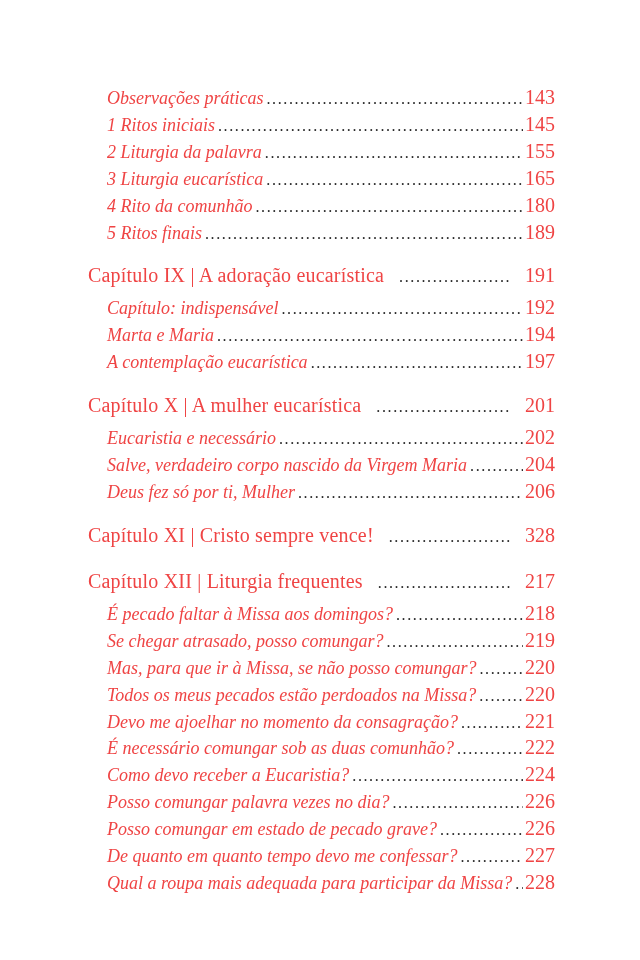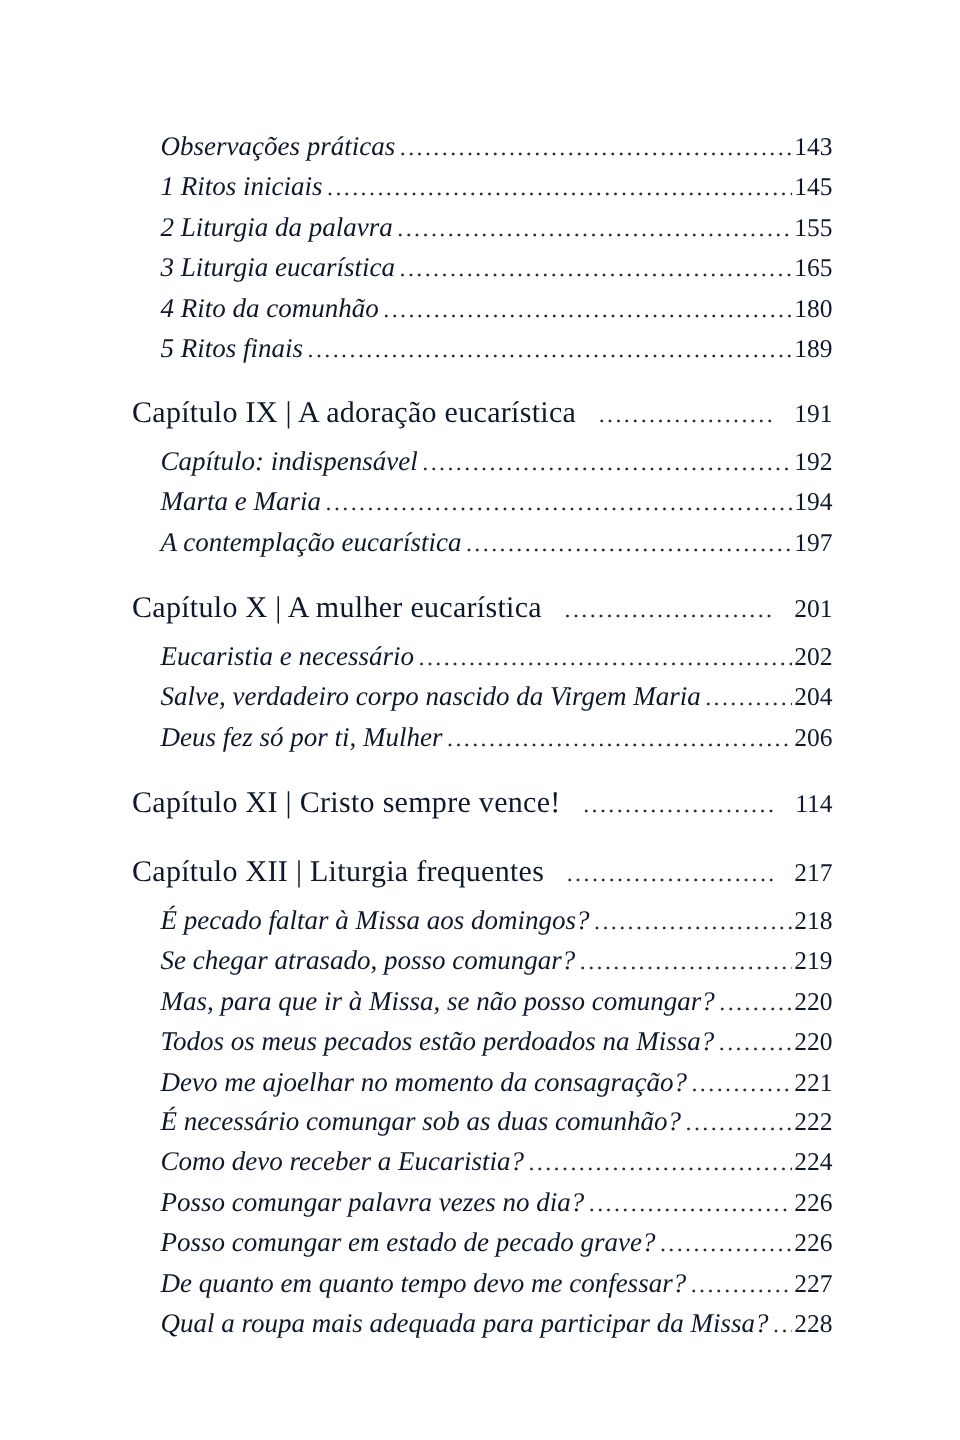--- a/index.html
+++ b/index.html
@@ -6,21 +6,21 @@
     margin: 0;
     padding: 0;
     background: #ffffff;
   }
   .page {
     position: relative;
     width: 640px;
     height: 960px;
     box-sizing: border-box;
     background: #ffffff;
-    color: #0f172a;
+    color: #ef4444;
     font-family: "Liberation Serif", "DejaVu Serif", serif;
     padding: 85px 85px 0 88px;
     overflow: hidden;
   }
   .toc-section { margin: 0; }
   .row {
     display: flex;
     align-items: baseline;
     line-height: 24.9px;
   }
@@ -52,21 +52,21 @@
     font-style: normal;
     letter-spacing: 1.6px;
     margin: 0 2px 0 3px;
     color: #2a2a2a;
   }
   .leader::after {
     content: "....................................................................................................................................................................";
   }
   .page-num {
     flex: 0 0 auto;
-    font-size: 17px;
+    font-size: 20px;
     font-style: normal;
     white-space: nowrap;
   }
 </style>
 </head>
 <body>
 
 <div class="page">
 
   <div class="toc-section">
@@ -145,21 +145,21 @@
       <span class="title-text">Deus fez só por ti, Mulher</span>
       <span class="leader"></span>
       <span class="page-num">206</span>
     </div>
   </div>
 
   <div class="toc-section">
     <div class="row row-chapter">
       <span class="title-text">Capítulo XI | Cristo sempre vence!</span>
       <span class="leader"></span>
-      <span class="page-num">114</span>
+      <span class="page-num">328</span>
     </div>
   </div>
 
   <div class="toc-section">
     <div class="row row-chapter">
       <span class="title-text">Capítulo XII | Liturgia frequentes</span>
       <span class="leader"></span>
       <span class="page-num">217</span>
     </div>
     <div class="row row-entry">

